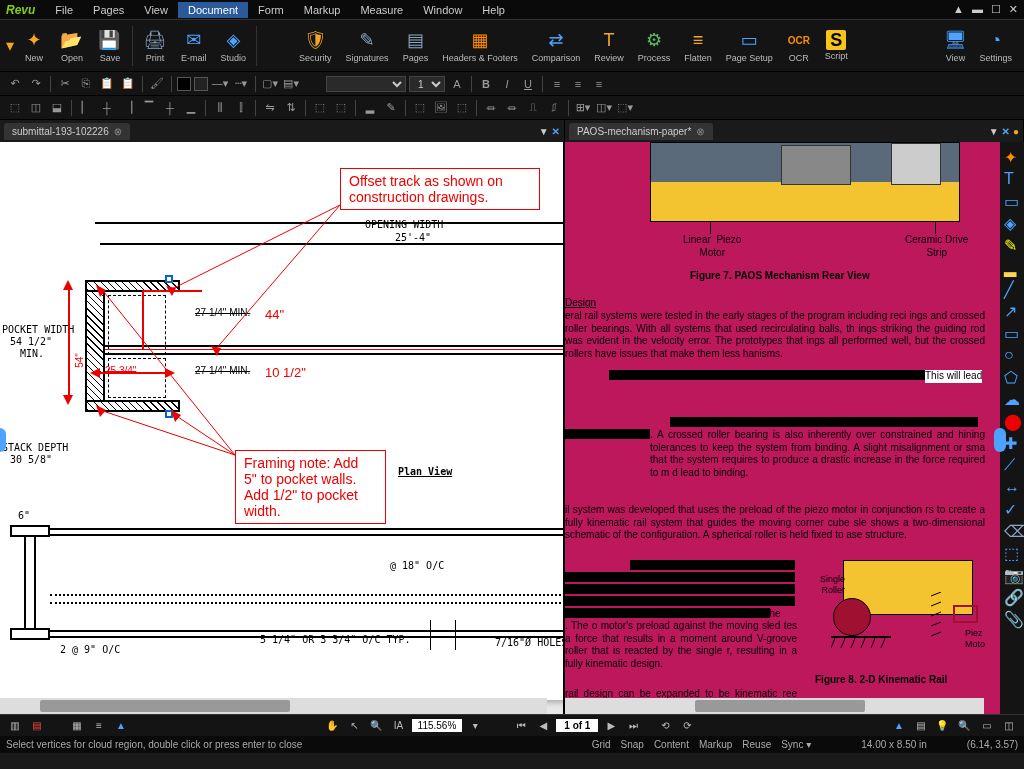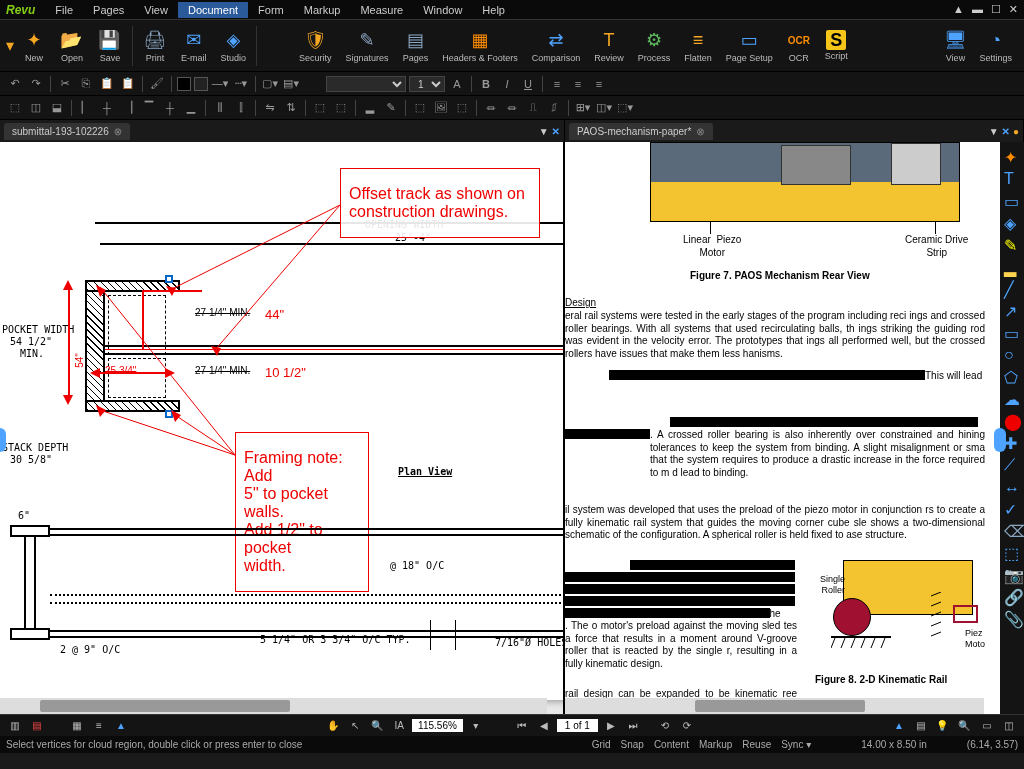--- a/index.html
+++ b/index.html
@@ -28,43 +28,43 @@
 
 .tab-bar { height: 22px; background: #1a1a1a; display: flex; }
 .tab-panel { flex: 1; display: flex; align-items: center; border-right: 1px solid #000; padding-left: 4px; position: relative; }
 .tab { background: #333; color: #ccc; font-size: 10px; padding: 3px 8px; border-radius: 3px 3px 0 0; display: flex; align-items: center; gap: 5px; }
 .tab .close { color: #888; cursor: pointer; }
 .tab-controls { margin-left: auto; display: flex; gap: 3px; padding-right: 4px; font-size: 10px; }
 
 
 .content-area { height: 572px; display: flex; position: relative; }
 .doc-pane { flex: 1; background: #e8e8e8; position: relative; overflow: hidden; border-right: 2px solid #000; }
-.doc-pane-right { flex: 1; background: #ffffff; position: relative; overflow: hidden; }
+.doc-pane-right { flex: 1; background: #be185d; position: relative; overflow: hidden; }
 .page { position: absolute; background: #fff; box-shadow: 0 2px 6px rgba(0,0,0,0.3); }
 .scrollbar-h { position: absolute; bottom: 0; left: 0; right: 16px; height: 16px; background: #ddd; }
 .scrollbar-h .thumb { position: absolute; height: 12px; top: 2px; background: #999; border-radius: 2px; }
 .right-toolbar { width: 24px; background: #141414; display: flex; flex-direction: column; align-items: center; gap: 6px; padding-top: 6px; }
 .right-toolbar .rt-btn { width: 16px; height: 16px; cursor: pointer; }
 
 
 .drawing-label { position: absolute; font-size: 10px; font-family: monospace; color: #000; }
 .markup-red { position: absolute; color: #e00; font-size: 13px; font-family: Arial; }
-.markup-box { position: absolute; border: 1px solid #e00; padding: 16px 8px; color: #e00; font-size: 16px; background: rgba(255,255,255,0.9); }
+.markup-box { position: absolute; border: 1px solid #e00; padding: 4px 8px; color: #e00; font-size: 14px; background: rgba(255,255,255,0.9); }
 .red-line { position: absolute; background: #e00; }
 .sel-handle { position: absolute; width: 8px; height: 8px; border: 2px solid #06c; background: #fff; }
 
 
 .paper-text { position: absolute; font-size: 10px; color: #000; text-align: justify; line-height: 1.25; }
 .paper-fig-label { position: absolute; font-size: 10px; color: #000; font-weight: bold; }
 
 
 .bottom-bar { height: 22px; background: #141414; display: flex; align-items: center; padding: 0 6px; gap: 4px; font-size: 10px; border-top: 1px solid #333; }
 .bottom-bar .bb-btn { width: 18px; height: 18px; display: inline-flex; align-items: center; justify-content: center; color: #bbb; cursor: pointer; }
 .bottom-bar .zoom-box { background: #fff; color: #000; padding: 1px 6px; font-size: 10px; }
-.bottom-bar .page-box { background: #fff; color: #000; padding: 1px 8px; font-size: 10px; }
+.bottom-bar .page-box { background: #fff; color: #000; padding: 1px 8px; font-size: 10px; font-weight: bold; }
 
 
 .status-bar { height: 17px; background: #0a0a0a; display: flex; align-items: center; padding: 0 6px; font-size: 10px; color: #aaa; }
 .status-bar .status-right { margin-left: auto; display: flex; gap: 10px; }
 
 
 .ico-gold { color: #f5a623; }
 .ico-blue { color: #4da3ff; }
 .ico-green { color: #5cb85c; }
 .ico-orange { color: #ff8c00; }
@@ -331,21 +331,21 @@
         <span>Offset track as shown on construction drawings.</span>
       </div>
 
       <svg style="position:absolute;left:160px;top:60px;width:190px;height:160px;pointer-events:none">
         <line x1="180" y1="5" x2="10" y2="90" stroke="#e00" stroke-width="1"></line>
         <line x1="180" y1="5" x2="55" y2="150" stroke="#e00" stroke-width="1"></line>
         <polygon points="6,86 16,88 12,96" fill="#e00"></polygon>
         <polygon points="51,146 61,148 57,156" fill="#e00"></polygon>
       </svg>
 
-      <div class="markup-box" style="left:235px;top:292px;width:134px">
+      <div class="markup-box" style="left:235px;top:310px;width:151px">
         <span>Framing note: Add</span><br>
         <span>5" to pocket walls.</span><br>
         <span>Add 1/2" to pocket</span><br>
         <span>width.</span>
       </div>
       <svg style="position:absolute;left:90px;top:145px;width:160px;height:200px;pointer-events:none">
         <line x1="145" y1="170" x2="10" y2="2" stroke="#e00" stroke-width="1"></line>
         <line x1="145" y1="170" x2="10" y2="125" stroke="#e00" stroke-width="1"></line>
         <line x1="145" y1="170" x2="85" y2="130" stroke="#e00" stroke-width="1"></line>
         <polygon points="6,0 16,5 10,12" fill="#e00"></polygon>

